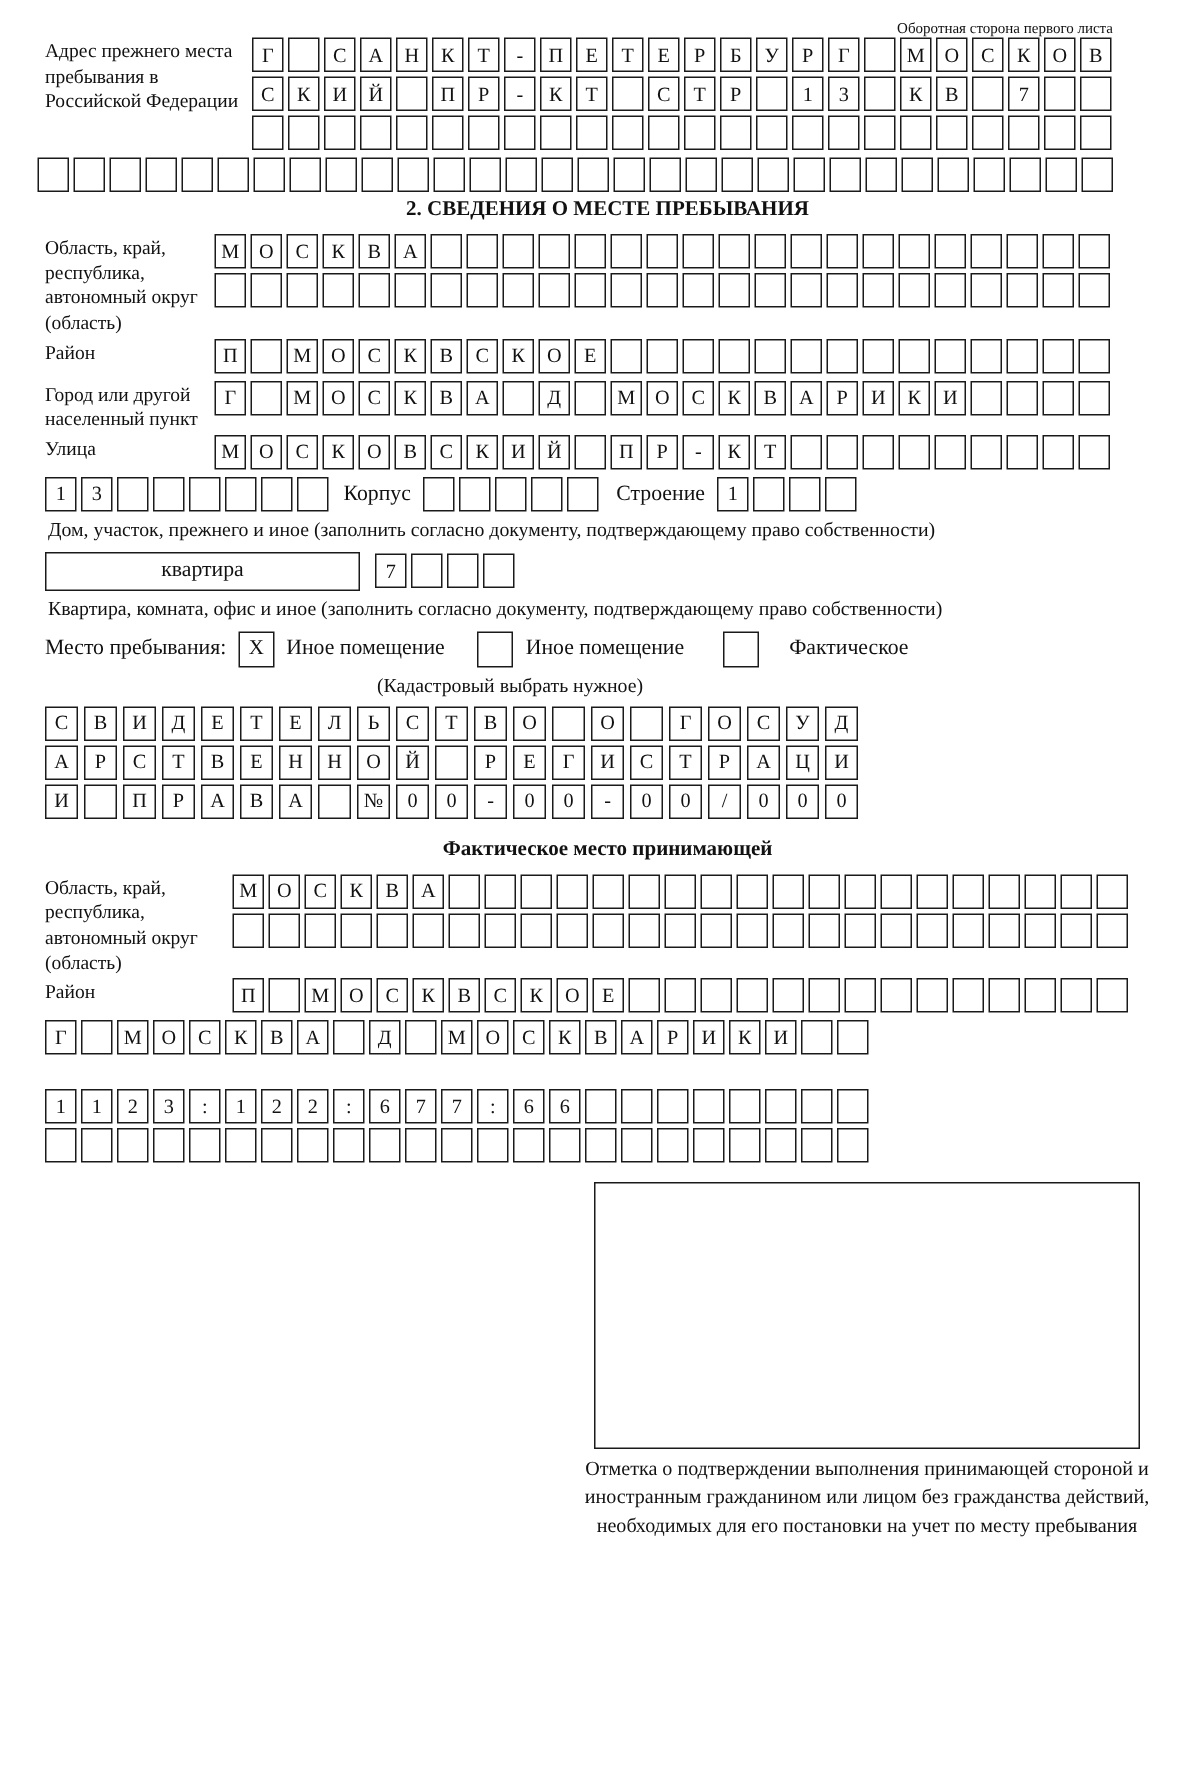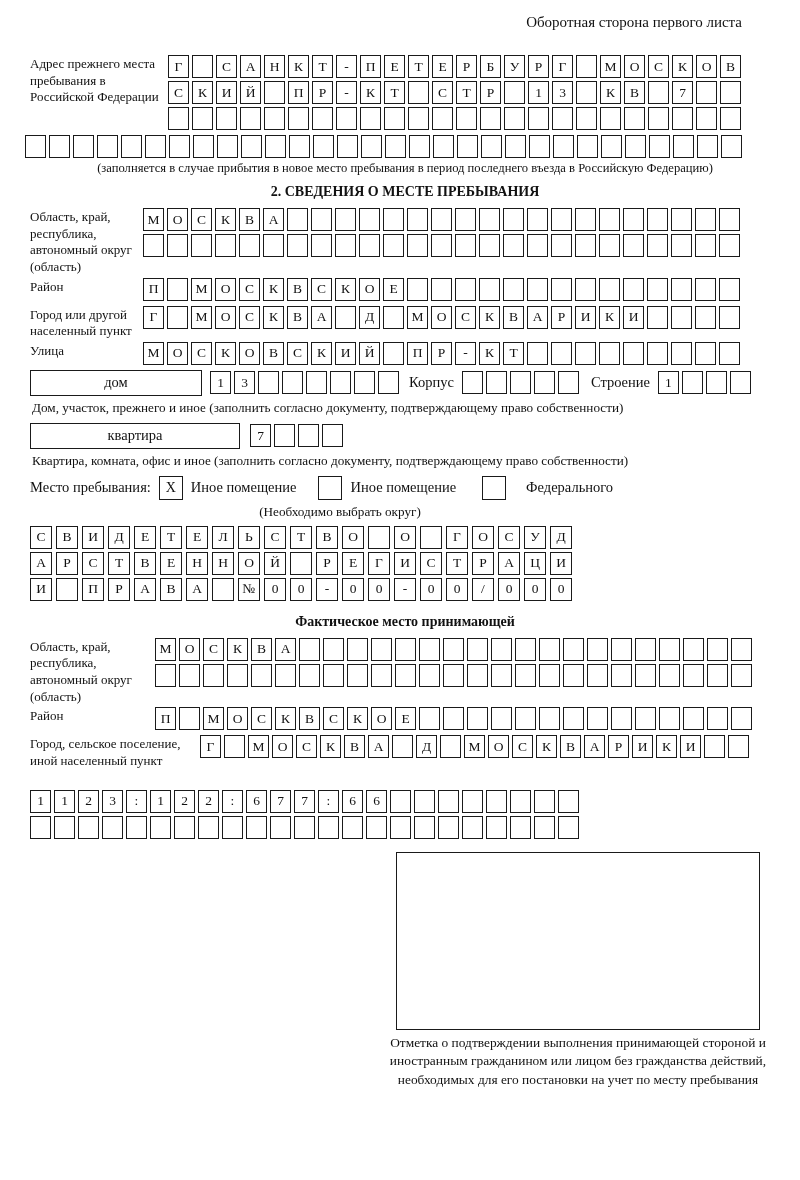--- a/index.html
+++ b/index.html
@@ -1,18 +1,18 @@
 <!DOCTYPE html>
 <html><head>
 <meta charset="utf-8">
 <style>
   html,body{margin:0;padding:0;background:#fff;}
   body{width:800px;height:1180px;font-family:"Liberation Serif", serif;color:#111;overflow:hidden;}
   .page{position:relative;width:800px;height:1180px;box-sizing:border-box;padding:14px 20px 0 30px;}
-  .header-note{text-align:right;padding-right:38px;font-size:15px;margin-bottom:24px;}
+  .header-note{text-align:right;padding-right:38px;font-size:10px;}
   
   .cells{display:flex;gap:3px;margin-bottom:3px;}
   .cell{flex:none;width:19px;height:21px;border:1.6px solid #1a1a1a;display:flex;align-items:center;justify-content:center;font-size:13.5px;background:#fff;}
   .cells.wide{gap:4px;}
   .cells.wide .cell{width:20px;}
   .group{display:flex;align-items:flex-start;margin-bottom:2px;}
   .glabel{flex:none;font-size:13px;line-height:1.28;padding-top:1px;}
   .w138{width:138px;} .w113{width:113px;} .w180{width:180px;} .w125{width:125px;} .w170{width:170px;}
   .fullrow{margin-left:-5px;}
   .caption-center{text-align:center;font-size:12.6px;margin:3px 0 8px 0;}
@@ -143,21 +143,20 @@
       <span class="cell"></span>
       <span class="cell"></span>
       <span class="cell"></span>
       <span class="cell"></span>
       <span class="cell"></span>
       <span class="cell"></span>
       <span class="cell"></span>
       <span class="cell"></span>
       <span class="cell"></span>
     </div>
-  <div class="caption-center">(заполняется в случае прибытия в новое место пребывания в период последнего въезда в Российскую Федерацию)</div>
 
   <div class="sec-title">2. СВЕДЕНИЯ О МЕСТЕ ПРЕБЫВАНИЯ</div>
 
   <div class="group">
     <div class="glabel w113">Область, край, республика, автономный округ (область)</div>
     <div>
       <div class="cells">
           <span class="cell">М</span>
           <span class="cell">О</span>
           <span class="cell">С</span>
@@ -301,21 +300,20 @@
         <span class="cell"></span>
         <span class="cell"></span>
         <span class="cell"></span>
         <span class="cell"></span>
         <span class="cell"></span>
         <span class="cell"></span>
       </div>
   </div>
 
   <div class="inline-row">
-    <div class="field-box" style="width:170px;margin-right:8px;">дом</div>
     <div class="cells" style="margin-bottom:0;">
         <span class="cell">1</span>
         <span class="cell">3</span>
         <span class="cell"></span>
         <span class="cell"></span>
         <span class="cell"></span>
         <span class="cell"></span>
         <span class="cell"></span>
         <span class="cell"></span>
       </div>
@@ -348,23 +346,23 @@
   </div>
   <div class="caption-left">Квартира, комната, офис и иное (заполнить согласно документу, подтверждающему право собственности)</div>
 
   <div class="inline-row">
     <div class="ftext">Место пребывания:</div>
     <div class="checkbox">X</div>
     <div class="ftext">Иное помещение</div>
     <div class="checkbox" style="margin-left:22px;"></div>
     <div class="ftext">Иное помещение</div>
     <div class="checkbox" style="margin-left:26px;margin-right:20px;"></div>
-    <div class="ftext">Федерального</div>
-  </div>
-  <div class="hint">(Необходимо выбрать округ)</div>
+    <div class="ftext">Фактическое</div>
+  </div>
+  <div class="hint">(Кадастровый выбрать нужное)</div>
 
   <div class="group">
     <div>
       <div class="cells wide">
           <span class="cell">С</span>
           <span class="cell">В</span>
           <span class="cell">И</span>
           <span class="cell">Д</span>
           <span class="cell">Е</span>
           <span class="cell">Т</span>
@@ -520,21 +518,20 @@
         <span class="cell"></span>
         <span class="cell"></span>
         <span class="cell"></span>
         <span class="cell"></span>
         <span class="cell"></span>
         <span class="cell"></span>
       </div>
   </div>
 
   <div class="group">
-    <div class="glabel w170">Город, сельское поселение, иной населенный пункт</div>
     <div class="cells">
         <span class="cell">Г</span>
         <span class="cell"></span>
         <span class="cell">М</span>
         <span class="cell">О</span>
         <span class="cell">С</span>
         <span class="cell">К</span>
         <span class="cell">В</span>
         <span class="cell">А</span>
         <span class="cell"></span>

